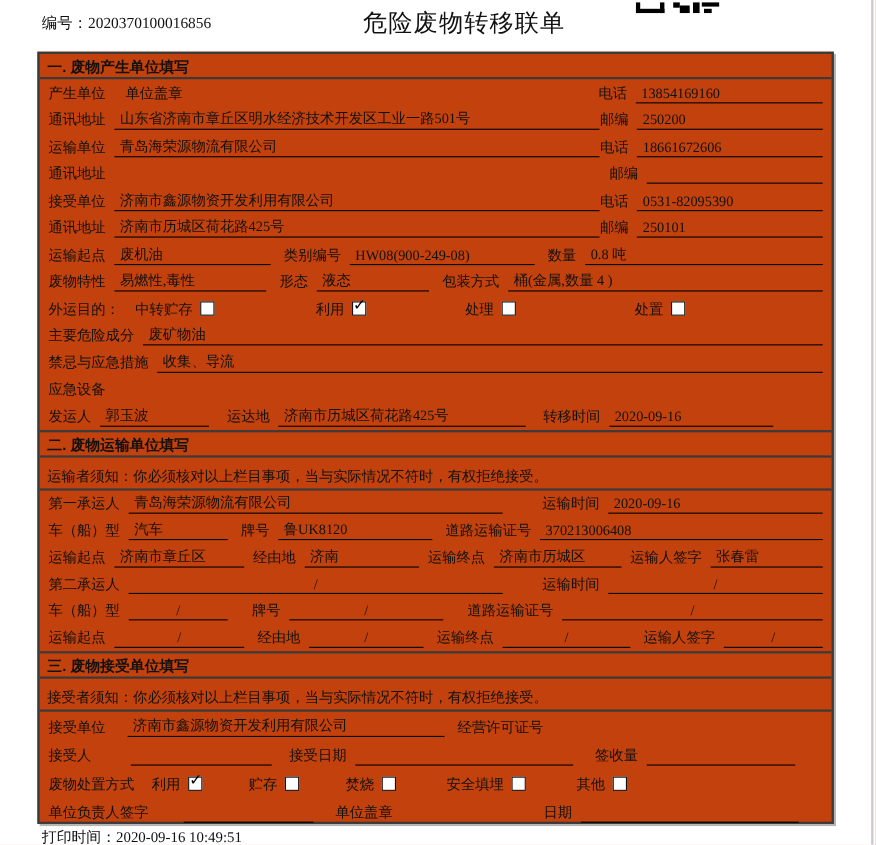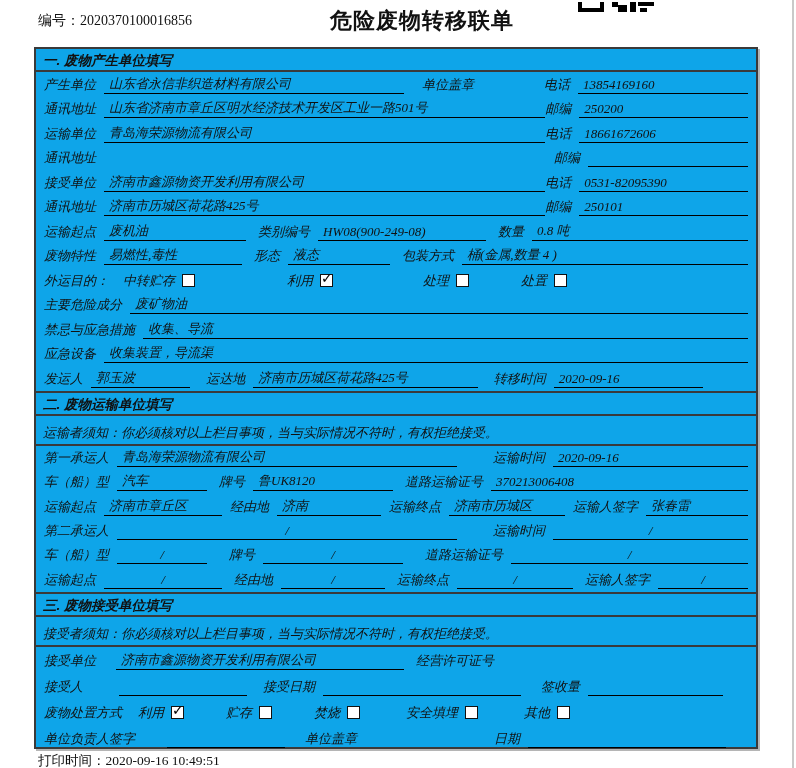--- a/index.html
+++ b/index.html
@@ -7,28 +7,28 @@
   .page {
     position:relative; width:796px; height:768px; background:#ffffff;
     font-family:"Liberation Serif","DejaVu Serif",serif;
     color:#111; font-size:13px; overflow:hidden;
   }
   .page-edge {
     position:absolute; right:2px; top:0; width:2px; height:768px; background:#c9c9c9;
   }
   .serial { position:absolute; left:38px; top:12px; font-size:14px; white-space:nowrap; }
   .doc-title {
-    position:absolute; left:330px; top:6px; font-size:22px; font-weight:bold;
+    position:absolute; left:330px; top:6px; font-size:22px; font-weight:normal;
     font-family:"Liberation Sans","DejaVu Sans",sans-serif; letter-spacing:1px; white-space:nowrap;
   }
   .qr { position:absolute; left:578px; top:0; width:76px; height:10px; }
   .form-table {
     position:absolute; left:34px; top:47px; width:724px; height:702px;
     border:2px solid #3a3a3a; box-shadow:2px 2px 0 #b5b5b5;
-    display:flex; flex-direction:column; background:#0ea5e9;font-style:italic;
+    display:flex; flex-direction:column; background:#c2410c;
   }
   .sec { display:flex; flex-direction:column; }
   .sec2, .sec3 { border-top:2px solid #3a3a3a; }
   .sec3 { flex:1; }
   .sec-title {
     height:23px; padding:3px 7px 0; border-bottom:2px solid #3a3a3a;
     font-family:"Liberation Sans","DejaVu Sans",sans-serif; font-weight:bold; font-size:13.5px;
   }
   .notice { height:30px; padding:8px 7px 0; border-bottom:2px solid #3a3a3a; white-space:nowrap; }
   .frow { display:flex; align-items:flex-end; padding:0 8px 3px 8px; white-space:nowrap; }
@@ -79,21 +79,20 @@
     </svg>
   </div>
 
   <div class="form-table">
 
     <div class="sec s1">
       <div class="sec-title">一. 废物产生单位填写</div>
 
       <div class="frow">
         <span class="lbl">产生单位</span>
-        <span class="val" style="width:300px">山东省永信非织造材料有限公司</span>
         <span class="lbl" style="margin-left:18px">单位盖章</span>
         <span class="sp"></span>
         <span class="lbl">电话</span>
         <span class="val" style="width:170px">13854169160</span>
       </div>
 
       <div class="frow">
         <span class="lbl">通讯地址</span>
         <span class="val" style="width:445px">山东省济南市章丘区明水经济技术开发区工业一路501号</span>
         <span class="sp"></span>
@@ -157,39 +156,38 @@
           <span class="cb"></span>
         </span>
         <span class="opt" style="margin-left:92px">
           <span>利用</span>
           <span class="cb checked"></span>
         </span>
         <span class="opt" style="margin-left:90px">
           <span>处理</span>
           <span class="cb"></span>
         </span>
-        <span class="opt" style="margin-left:52px">
+        <span class="opt" style="margin-left:108px">
           <span>处置</span>
           <span class="cb"></span>
         </span>
       </div>
 
       <div class="frow">
         <span class="lbl">主要危险成分</span>
         <span class="val grow">废矿物油</span>
       </div>
 
       <div class="frow">
         <span class="lbl">禁忌与应急措施</span>
         <span class="val grow">收集、导流</span>
       </div>
 
       <div class="frow">
         <span class="lbl">应急设备</span>
-        <span class="val grow">收集装置，导流渠</span>
       </div>
 
       <div class="frow">
         <span class="lbl">发运人</span>
         <span class="val" style="width:105px">郭玉波</span>
         <span class="lbl" style="margin-left:16px">运达地</span>
         <span class="val" style="width:238px">济南市历城区荷花路425号</span>
         <span class="lbl" style="margin-left:16px">转移时间</span>
         <span class="val" style="width:158px;margin-right:45px">2020-09-16</span>
       </div>

